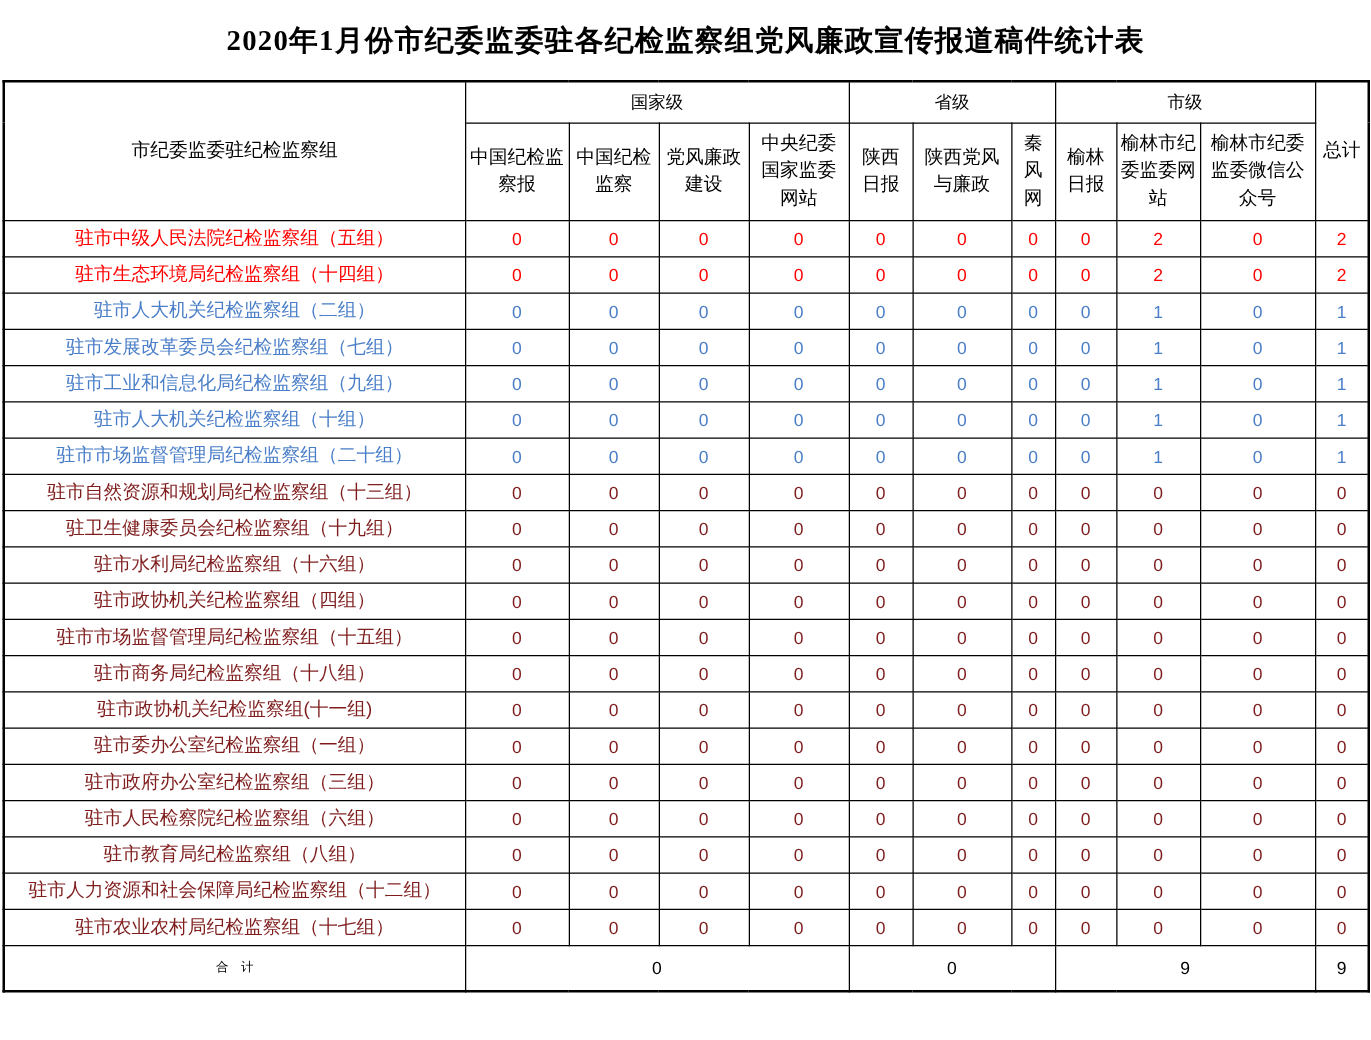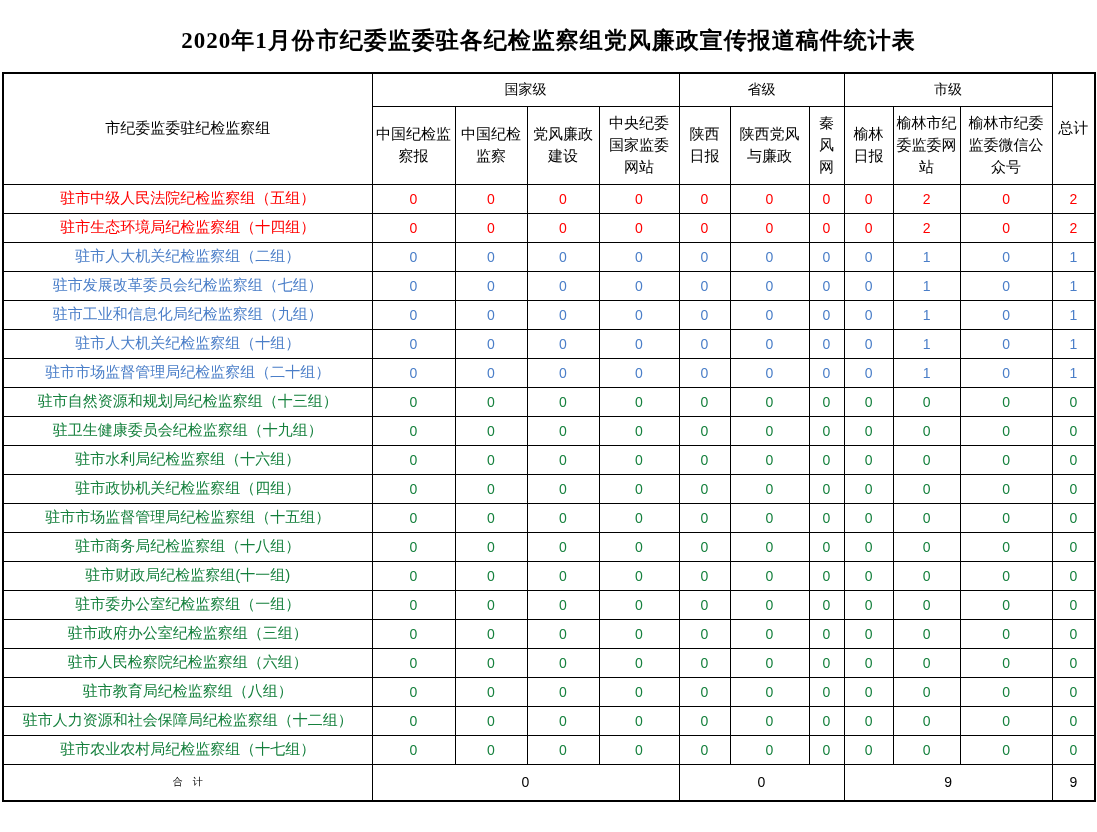--- a/index.html
+++ b/index.html
@@ -5,27 +5,27 @@
   html,body{margin:0;padding:0;background:#fff;}
   .page{
     position:relative;
     width:1097px;height:832px;
     background:#fff;
     overflow:hidden;
     font-family:"Liberation Sans", sans-serif;
     color:#000;
   }
   .page-title{
+    padding-top:16px;
     text-align:center;
     font-family:"Liberation Serif", serif;
     font-size:23px;
     font-weight:bold;
     line-height:34px;
     letter-spacing:1px;
-    margin-top:24px;
   }
   .page-subtitle{
     margin-top:12px;
     text-align:center;
     font-family:"Liberation Serif", serif;
     font-size:14px;
     line-height:20px;
   }
   table.stats{
     margin:14px 0 0 2px;
@@ -55,21 +55,21 @@
     text-align:left;
     padding-left:5px;
     font-size:15px;
     white-space:nowrap;
   }
   td.val, td.total{font-size:14px;}
   td.footer-label{font-size:10px;}
   td.footer-val{font-size:14px;}
   tr.row-red{color:var(--red,#FF0000);}
   tr.row-blue{color:var(--blue,#4A7EC8);}
-  tr.row-black{color:#15803d;margin-left:31px;}
+  tr.row-black{color:#7f1d1d;margin-left:31px;}
 </style>
 </head>
 <body>
 
 <div class="page">
   <div class="page-title">2020年1月份市纪委监委驻各纪检监察组党风廉政宣传报道稿件统计表</div>
   <table class="stats">
     <colgroup>
         <col style="width: 369px;">
         <col style="width: 83px;">
@@ -282,21 +282,21 @@
           <td class="val">0</td>
           <td class="val">0</td>
           <td class="val">0</td>
           <td class="val">0</td>
           <td class="val">0</td>
           <td class="val">0</td>
           <td class="val">0</td>
           <td class="total">0</td>
         </tr>
         <tr class="data-row row-black">
-          <td class="name">驻市财政局纪检监察组(十一组)</td>
+          <td class="name">驻市政协机关纪检监察组(十一组)</td>
           <td class="val">0</td>
           <td class="val">0</td>
           <td class="val">0</td>
           <td class="val">0</td>
           <td class="val">0</td>
           <td class="val">0</td>
           <td class="val">0</td>
           <td class="val">0</td>
           <td class="val">0</td>
           <td class="val">0</td>

